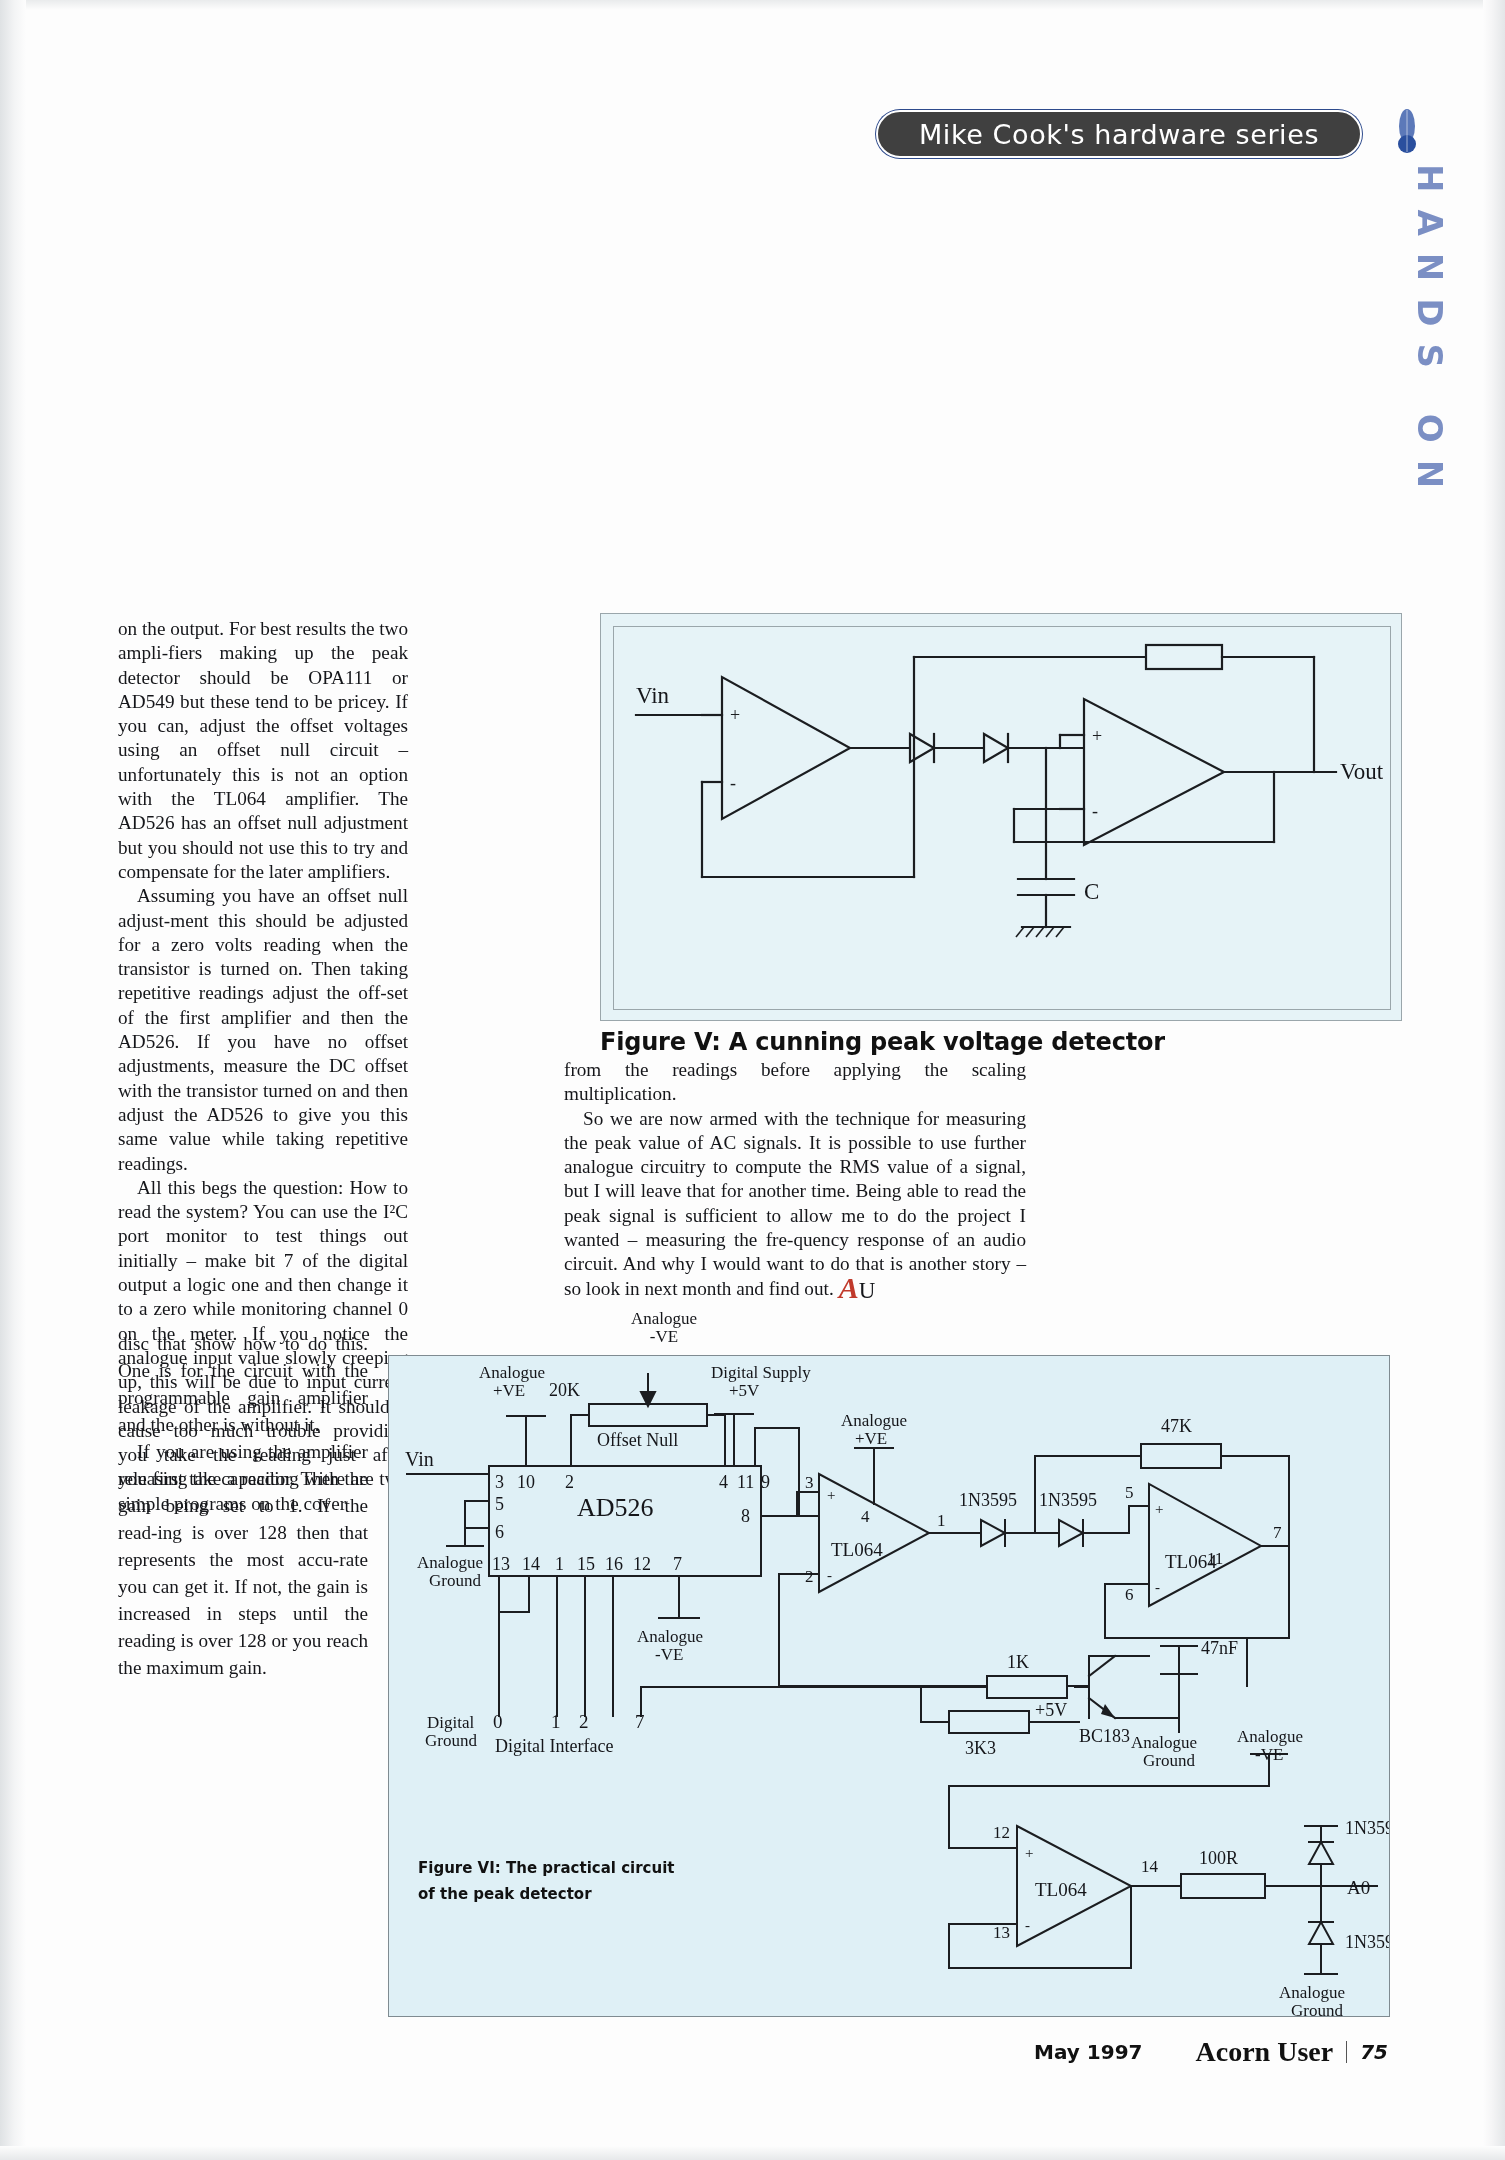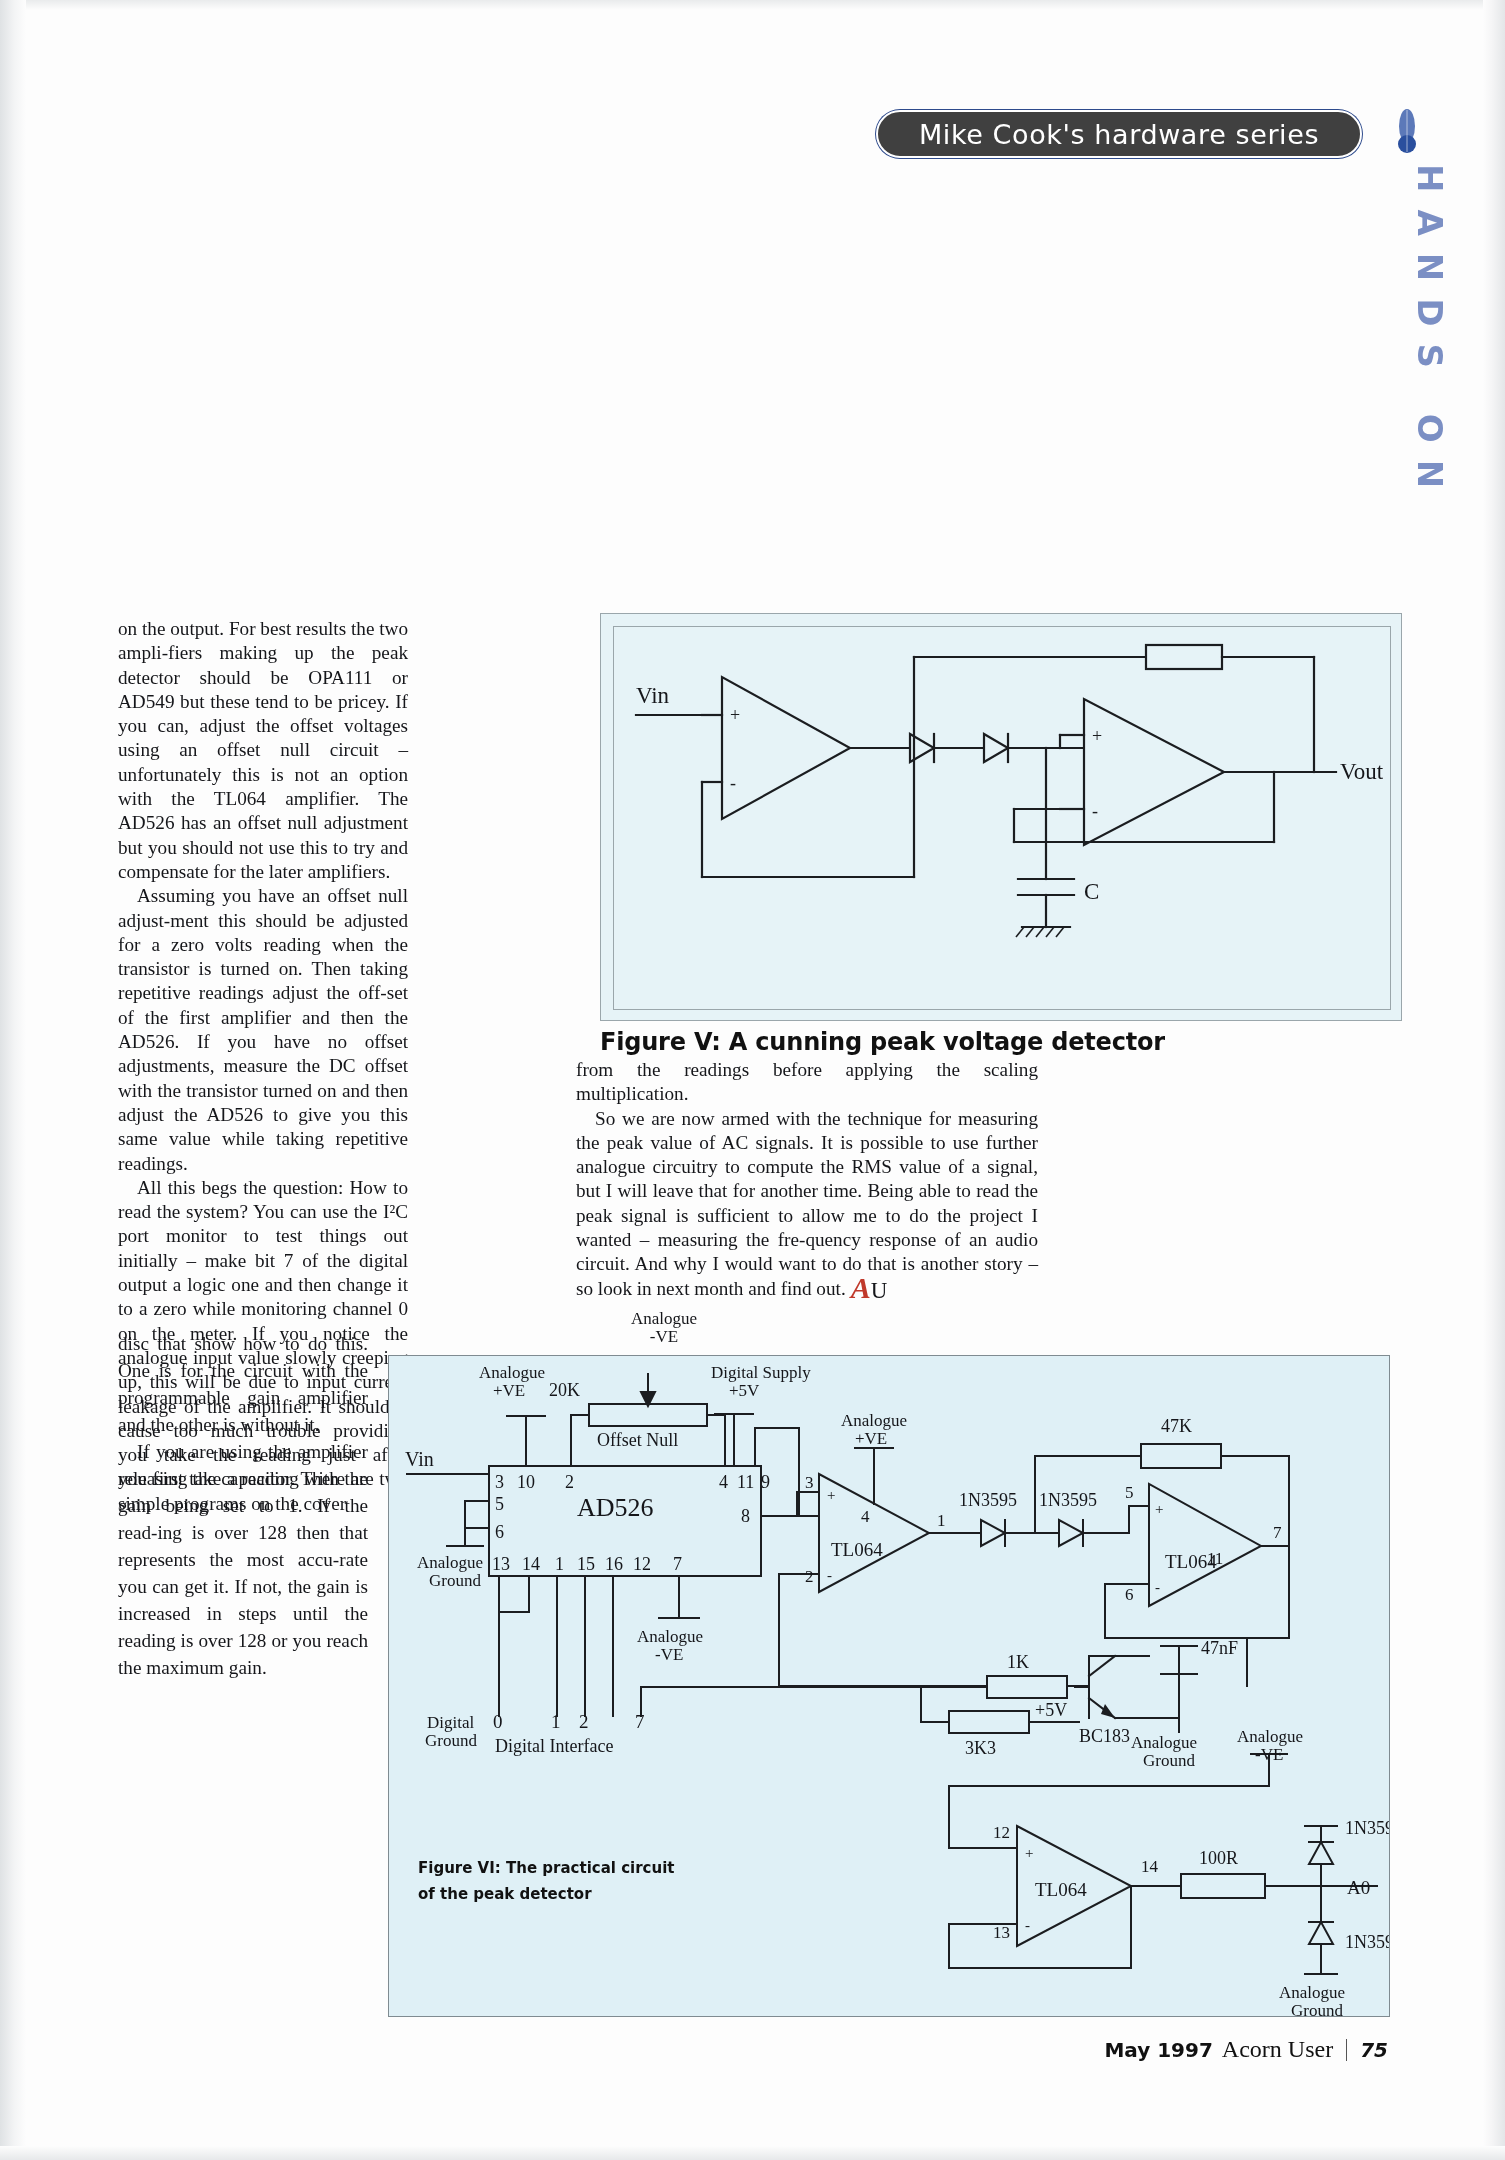--- a/index.html
+++ b/index.html
@@ -60,21 +60,21 @@
     position:absolute;
     font-size:19.2px;
     line-height:24.3px;
     text-align:justify;
     color:#15161a;
     font-family:"Liberation Serif", serif;
   }
   .col p{margin:0;text-indent:0;}
   .col p.ind{text-indent:19px;}
   #col1{left:118px;top:617px;width:290px;}
-  #col2{left:576px;top:1058px;width:462px;}
+  #col2{left:564px;top:1058px;width:462px;}
 
   .col1-lower{position:absolute;left:118px;top:1330px;width:250px;
     font-size:19.2px;line-height:27px;text-align:justify;color:#15161a;}
   .col1-lower p{margin:0;}
   .col1-lower p.ind{text-indent:19px;}
 
   .endmark{
     font-family:"Liberation Serif",serif;
     font-weight:bold;font-style:italic;
     color:#c0392b;font-size:30px;line-height:0;
@@ -108,21 +108,21 @@
     color:#111;line-height:26px;
   }
 
   
   .footer{
     position:absolute;right:117px;top:2036px;
     font-family:"DejaVu Sans", sans-serif;
     font-size:20px;color:#111;display:flex;align-items:center;gap:9px;
   }
   .footer .mo{font-weight:bold;}
-  .footer .au{font-weight:normal;font-family:"Liberation Serif",serif;font-size:24px;}
+  .footer .au{font-weight:bold;font-family:"Liberation Serif",serif;font-size:28px;margin-left:44px;}
   .footer .bar{display:inline-block;width:1px;height:22px;background:#555;margin:0 4px;}
   .footer .pg{font-weight:bold;font-size:20px;font-style:italic;}
 
   svg{display:block;}
   text{font-family:"Liberation Serif", serif;}
 </style>
 </head>
 <body>
 
 <div class="page">

